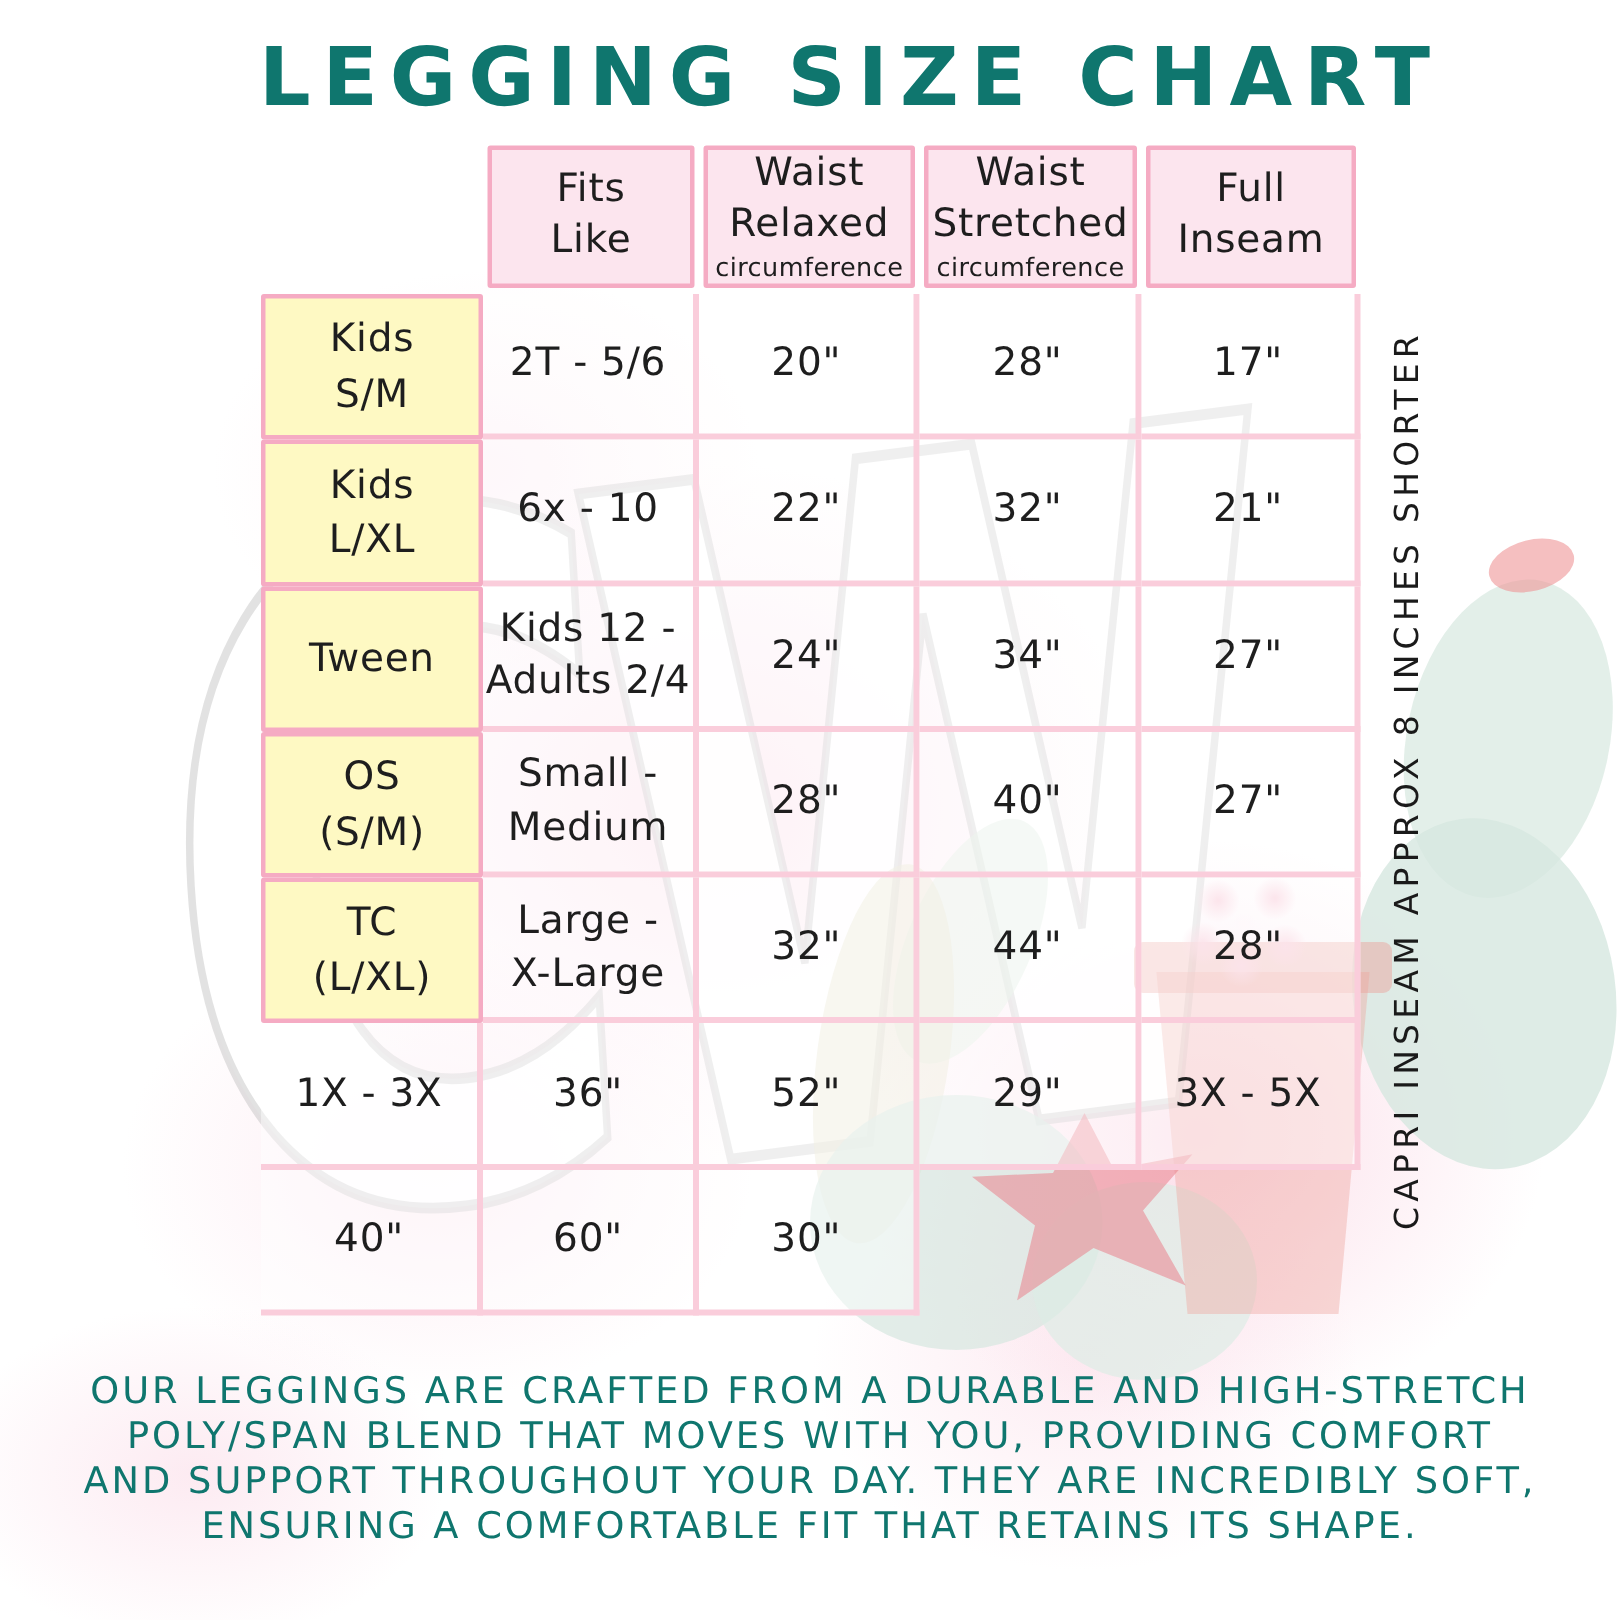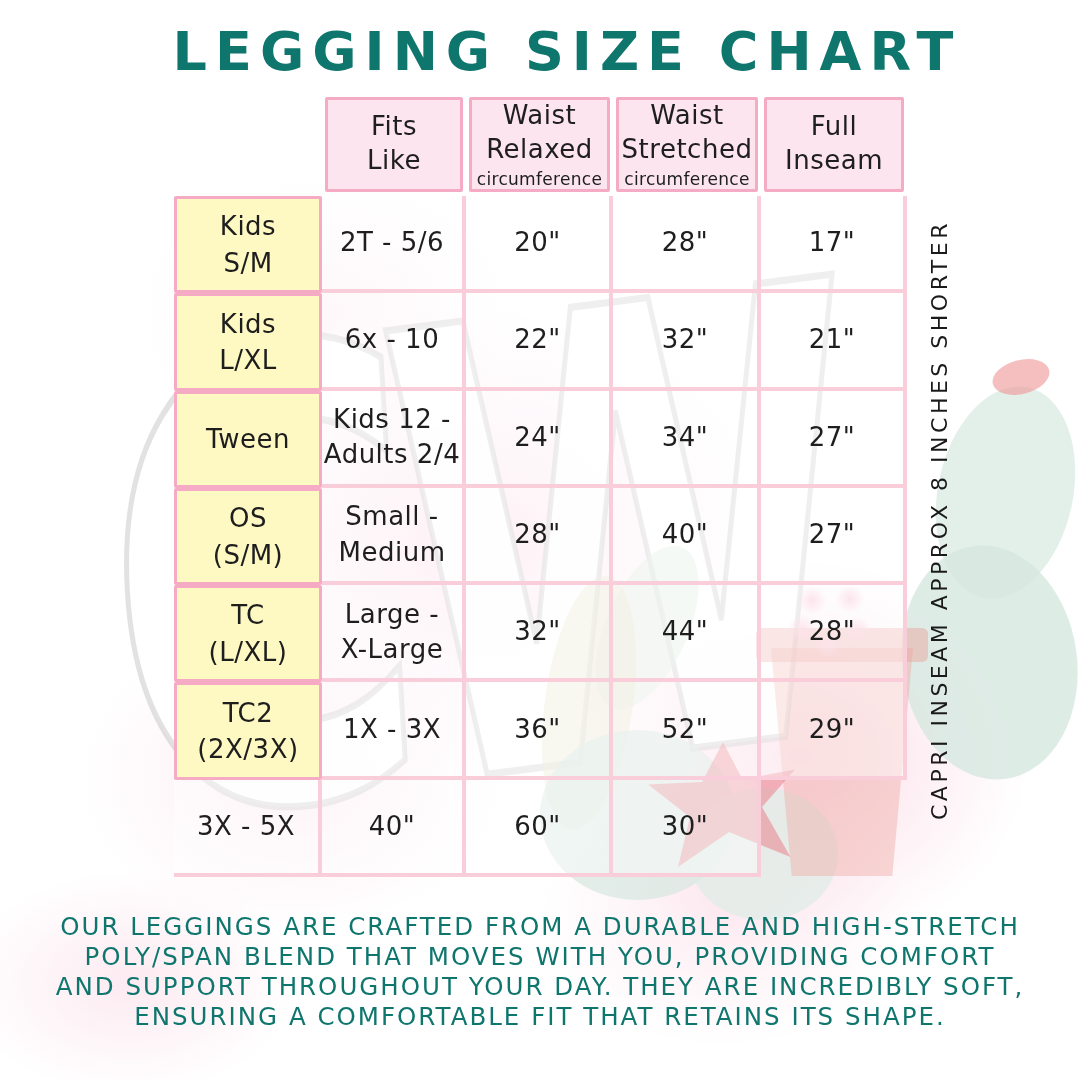--- a/index.html
+++ b/index.html
@@ -178,22 +178,20 @@
     <div class="cell data">27"</div>
 
     <div class="cell lbl multiline">TC
 (L/XL)</div>
     <div class="cell data multiline">Large -
 X-Large</div>
     <div class="cell data">32"</div>
     <div class="cell data">44"</div>
     <div class="cell data">28"</div>
 
-    <div class="cell lbl multiline">TC2
-(2X/3X)</div>
     <div class="cell data multiline">1X - 3X</div>
     <div class="cell data">36"</div>
     <div class="cell data">52"</div>
     <div class="cell data">29"</div>
 
     <div class="cell data multiline">3X - 5X</div>
     <div class="cell data">40"</div>
     <div class="cell data">60"</div>
     <div class="cell data">30"</div>
   </div>

